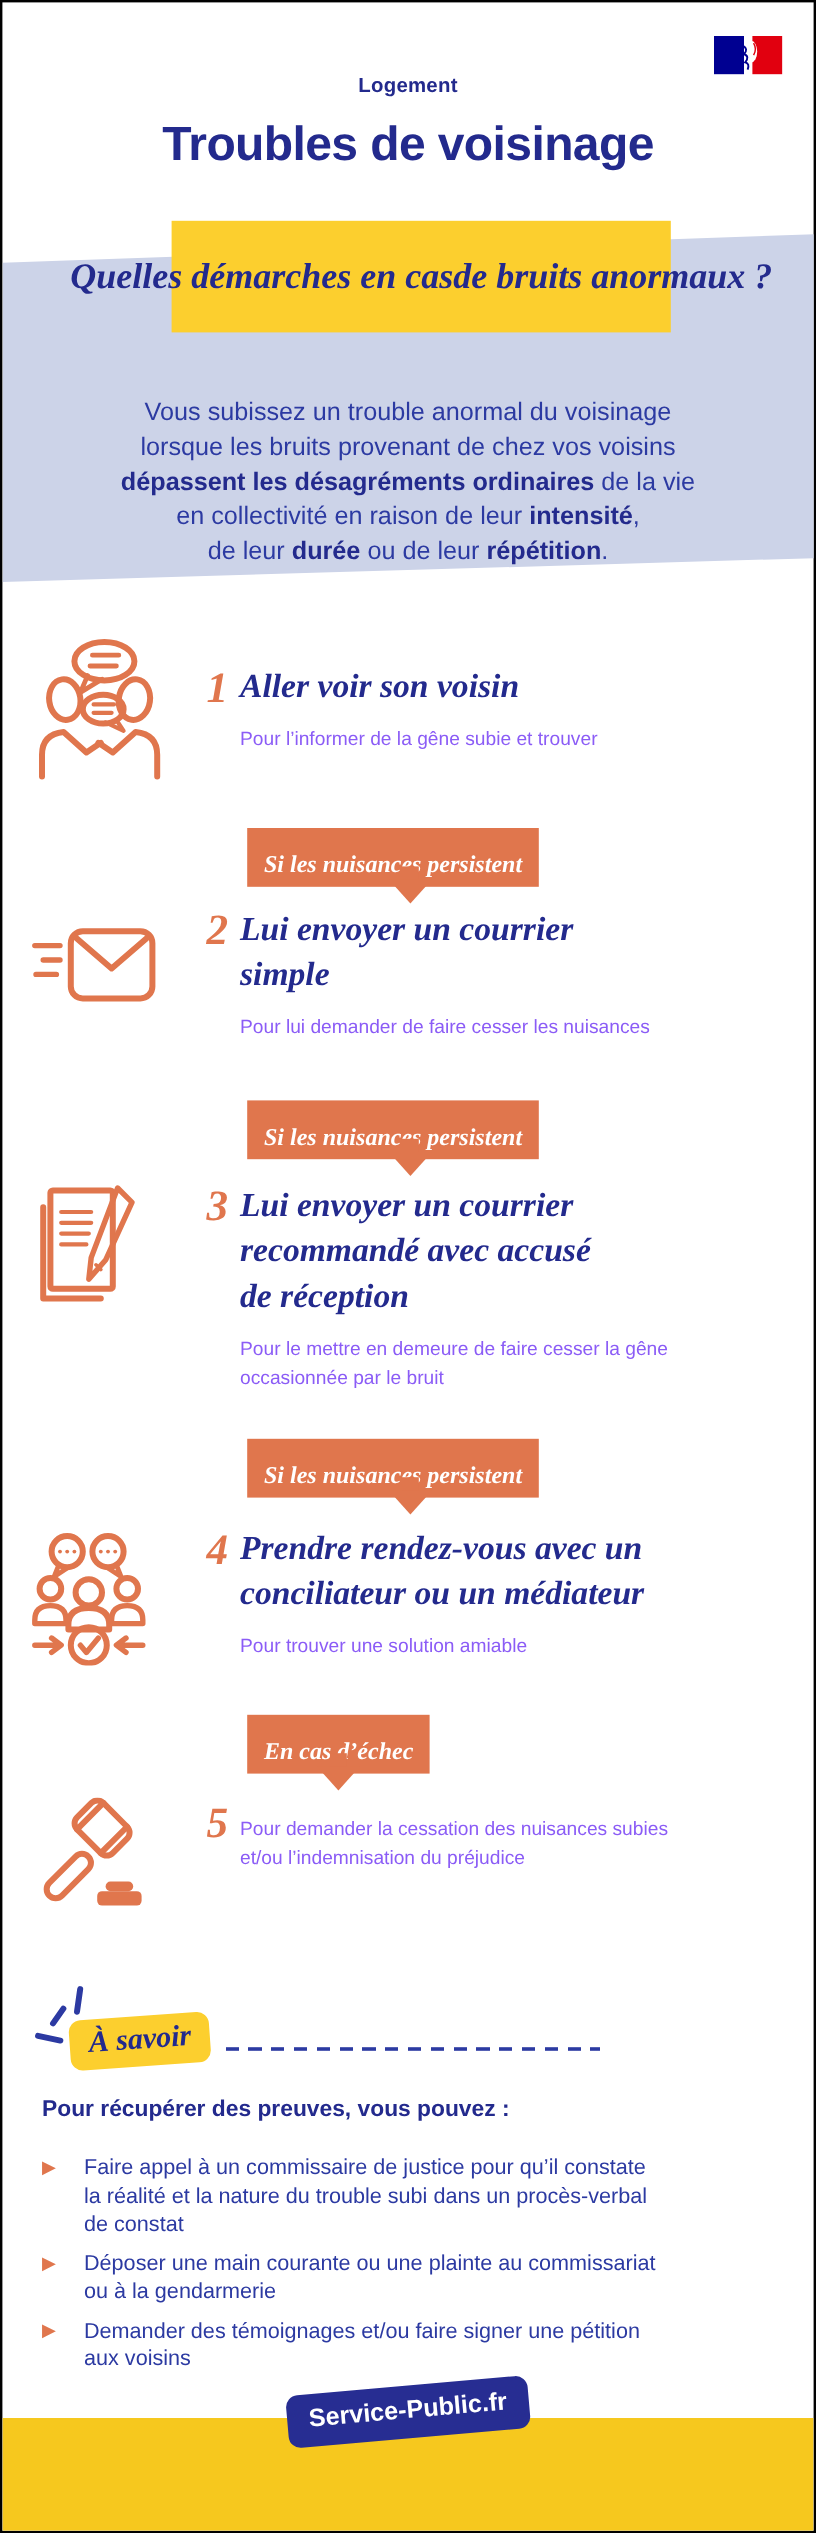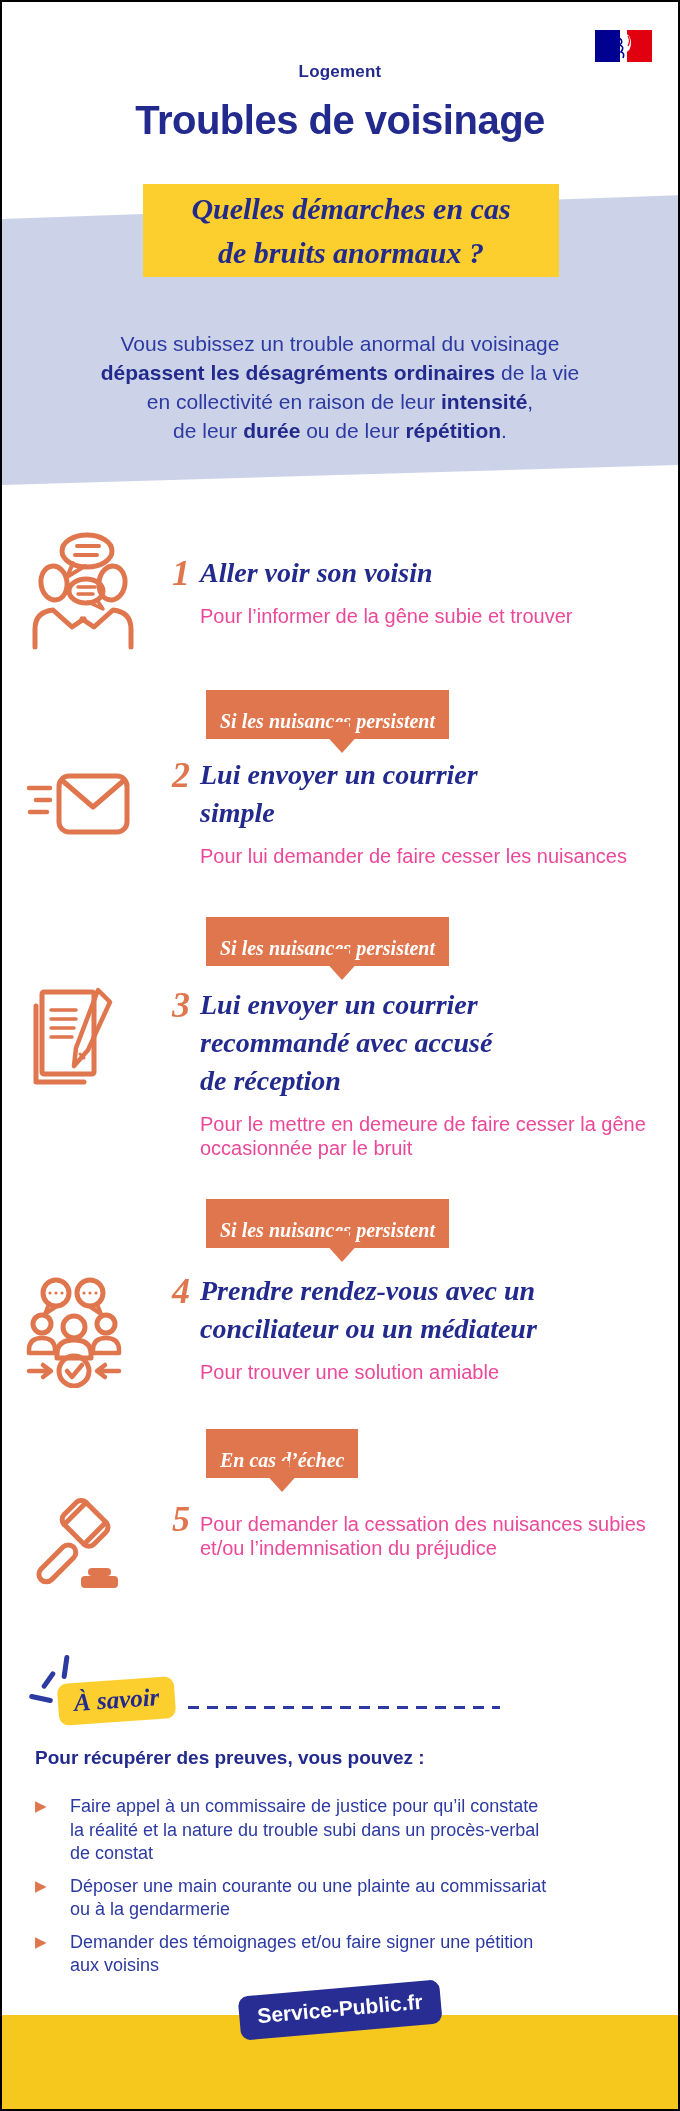--- a/index.html
+++ b/index.html
@@ -16,37 +16,37 @@
   .category{top:60px;font-size:17px;font-weight:bold;color:#232a8d;letter-spacing:.2px;}
   .main-title{top:96px;font-size:40px;font-weight:bold;color:#232a8d;letter-spacing:-.5px;}
   .flag{top:28px;left:593px;width:57px;height:32px;}
 
   
   .band{top:193px;left:0;width:680px;height:290px;background:#ccd3e8;
         clip-path:polygon(0 24px,680px 0,680px 270px,0 290px);}
 
   
   .qbox{top:182px;left:141px;width:416px;height:93px;background:#fccf2e;
-        display:flex;flex-direction:column;justify-content:center;align-items:center;}
+        display:flex;flex-direction:row;justify-content:center;align-items:center;}
   .qline{font-family:"Liberation Serif", serif;font-style:italic;font-weight:bold;
          font-size:30px;line-height:44px;color:#232a8d;white-space:nowrap;}
 
   
   .intro{top:327px;}
   .intro .line{font-size:21px;line-height:29px;color:#2c3aa2;}
   .intro .b{font-weight:bold;color:#232a8d;}
 
   
   .step-icon svg{display:block;}
   .step-content{left:170px;width:480px;display:flex;gap:10px;align-items:flex-start;}
   .step-num{font-family:"Liberation Serif", serif;font-style:italic;font-weight:bold;
             font-size:36px;line-height:38px;color:#e0764d;}
   .step-title{font-family:"Liberation Serif", serif;font-style:italic;font-weight:bold;
               font-size:28px;line-height:38px;color:#232a8d;}
-  .step-desc{margin-top:13px;font-size:20px;line-height:23.5px;color:#ec4899;}
+  .step-desc{margin-top:13px;font-size:16px;line-height:23.5px;color:#8b5cf6;}
 
   
   .badge{left:204px;background:#e0764d;color:#ffffff;padding:20px 14px 6px;
          font-family:"Liberation Serif", serif;font-style:italic;font-weight:bold;
          font-size:20px;white-space:nowrap;}
   .flow-arrow{width:36px;}
   .flow-arrow .stem{width:14px;height:11px;background:#e0764d;margin:0 auto;}
   .flow-arrow .tri{width:0;height:0;border-left:18px solid transparent;
                    border-right:18px solid transparent;border-top:20px solid #e0764d;}
 
@@ -90,20 +90,21 @@
 
   <div class="abs band"></div>
 
   <div class="abs qbox">
     <span class="qline">Quelles démarches en cas</span>
     <span class="qline">de bruits anormaux ?</span>
   </div>
 
   <div class="abs center intro">
     <div class="line"><span>Vous subissez un trouble anormal du voisinage</span></div>
+    <div class="line"><span>lorsque les bruits provenant de chez vos voisins</span></div>
     <div class="line"><span class="b">dépassent les désagréments ordinaires</span><span> de la vie</span></div>
     <div class="line"><span>en collectivité en raison de leur </span><span class="b">intensité</span><span>,</span></div>
     <div class="line"><span>de leur </span><span class="b">durée</span><span> ou de leur </span><span class="b">répétition</span><span>.</span></div>
   </div>
 
   <div class="abs step-icon" style="left:25px;top:528px;">
     <svg width="112" height="120" viewBox="0 0 112 120" fill="none" stroke="#e0764d" stroke-width="5" stroke-linecap="round" stroke-linejoin="round">
       <ellipse cx="27" cy="53" rx="13" ry="17" transform="rotate(-8 27 53)"></ellipse>
       <path d="M8 117 V99 Q8 82 26 80 L45 97 L57 89"></path>
       <ellipse cx="85" cy="53" rx="13" ry="17" transform="rotate(8 85 53)"></ellipse>

